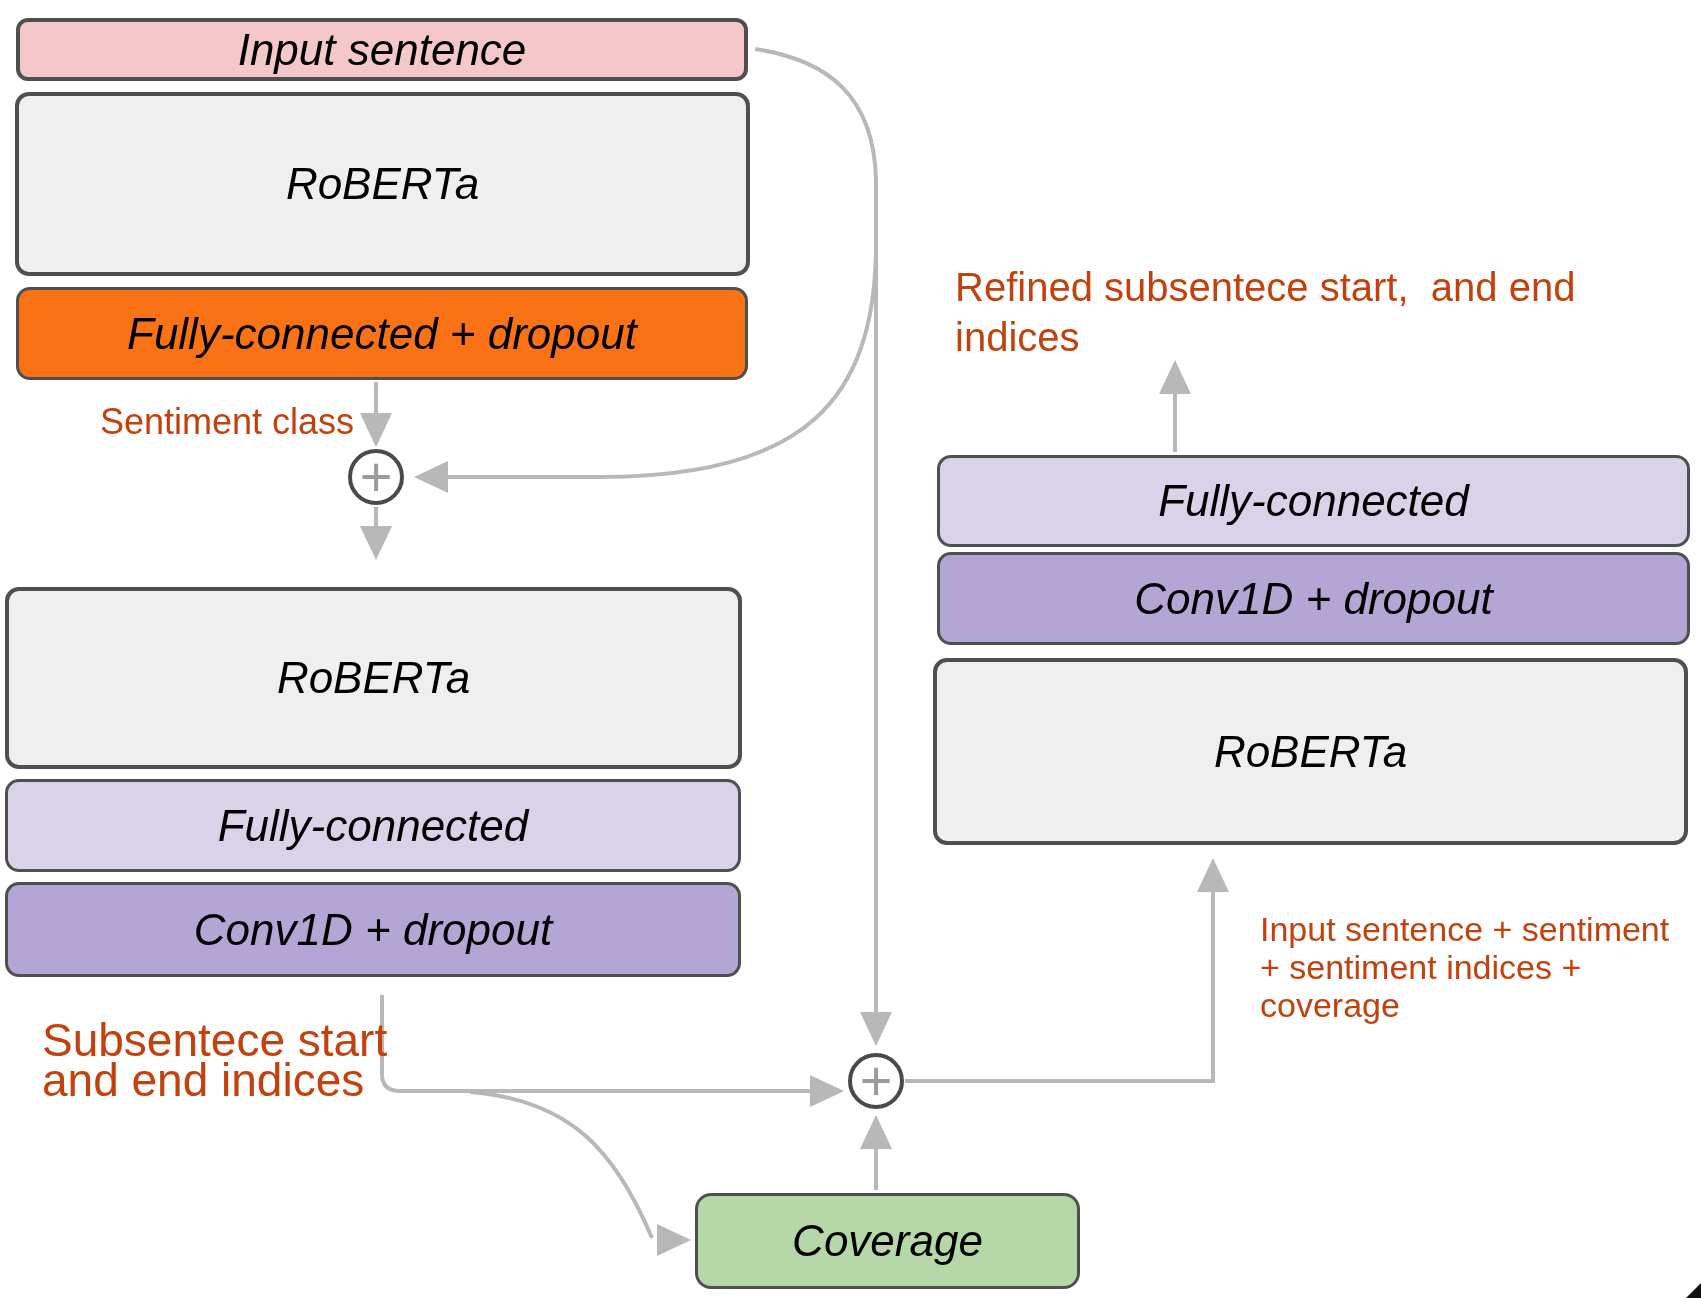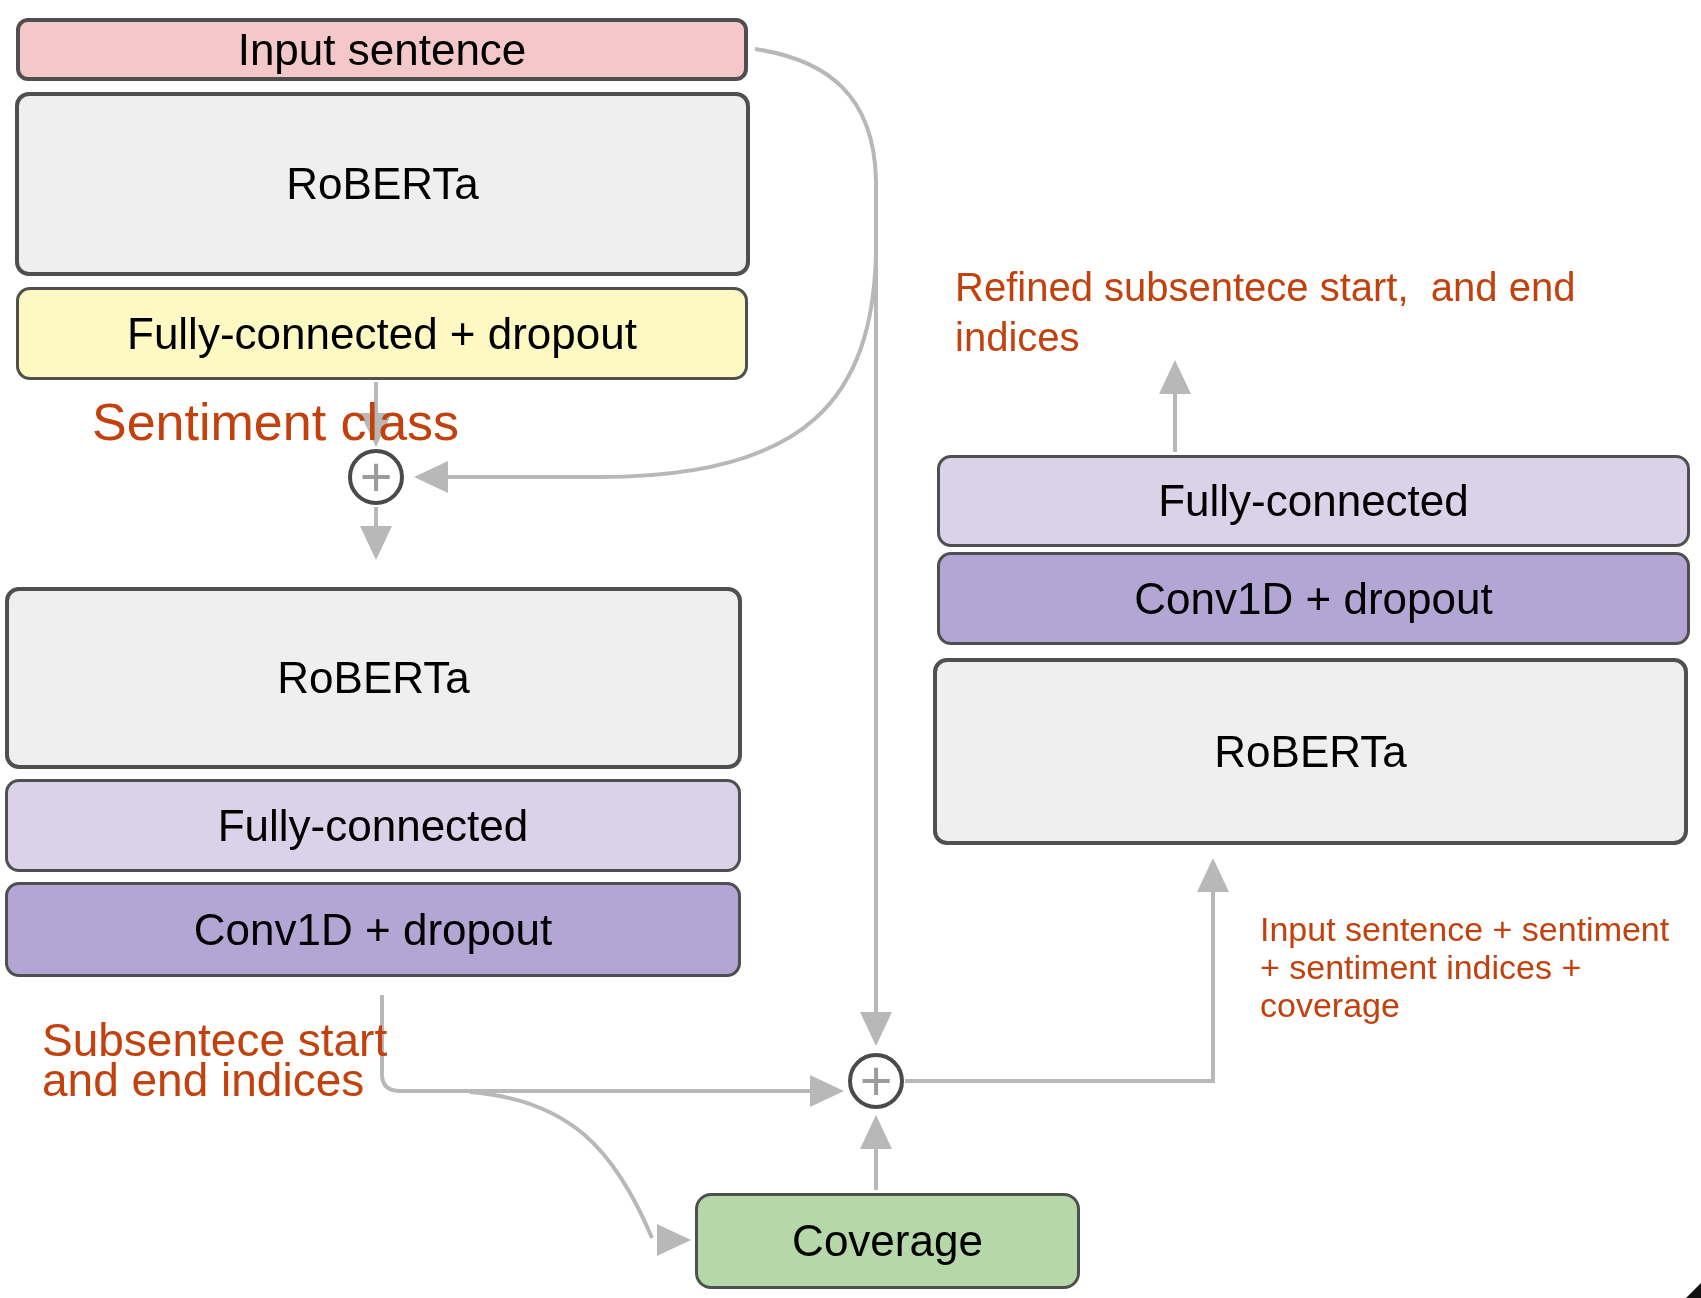--- a/index.html
+++ b/index.html
@@ -14,20 +14,21 @@
   .box{
     position:absolute;
     box-sizing:border-box;
     display:flex;align-items:center;justify-content:center;
     border:3px solid #4f4f4f;
     color:#000;
     font-size:44px;
     text-align:center;
     background:#eee;
     z-index:2;
+    font-style:italic;
   }
   .rounded-lg{border-radius:14px;border-width:4px;}
   .rounded-md{border-radius:14px;}
   .rounded-sm{border-radius:12px;border-width:4px;}
   .op{
     position:absolute;
     box-sizing:border-box;
     width:56px;height:56px;
     border:4px solid #4a4a4a;
     border-radius:50%;
@@ -90,21 +91,21 @@
   </svg>
 
   <div class="box rounded-sm" style="left: 16px; top: 18px; width: 732px; height: 63px; background-color: rgb(244, 200, 200);">
     <span>Input sentence</span>
   </div>
 
   <div class="box rounded-lg" style="left: 15px; top: 92px; width: 735px; height: 184px; background-color: rgb(239, 239, 239);">
     <span>RoBERTa</span>
   </div>
 
-  <div class="box rounded-md" style="left: 16px; top: 287px; width: 732px; height: 93px; background-color: #fef9c3;">
+  <div class="box rounded-md" style="left: 16px; top: 287px; width: 732px; height: 93px; background-color: #f97316;">
     <span>Fully-connected + dropout</span>
   </div>
 
   <div class="box rounded-lg" style="left: 5px; top: 587px; width: 737px; height: 182px; background-color: rgb(239, 239, 239);">
     <span>RoBERTa</span>
   </div>
 
   <div class="box rounded-md" style="left: 5px; top: 779px; width: 736px; height: 93px; background-color: rgb(217, 210, 233);">
     <span>Fully-connected</span>
   </div>
@@ -129,21 +130,21 @@
     <span>Coverage</span>
   </div>
 
   <div class="op" style="left:348px;top:449px;">
     <span>+</span>
   </div>
   <div class="op" style="left:848px;top:1053px;">
     <span>+</span>
   </div>
 
-  <div class="note" style="left:92px;top:400px;font-size:52px;line-height:44px;">
+  <div class="note" style="left:100px;top:400px;font-size:36px;line-height:44px;">
     <div>Sentiment class</div>
   </div>
 
   <div class="note" style="left:42px;top:1020px;font-size:46px;line-height:40px;">
     <div>Subsentece start</div>
     <div>and end indices</div>
   </div>
 
   <div class="note" style="left:955px;top:262px;font-size:40px;line-height:50px;">
     <div>Refined subsentece start,  and end</div>

